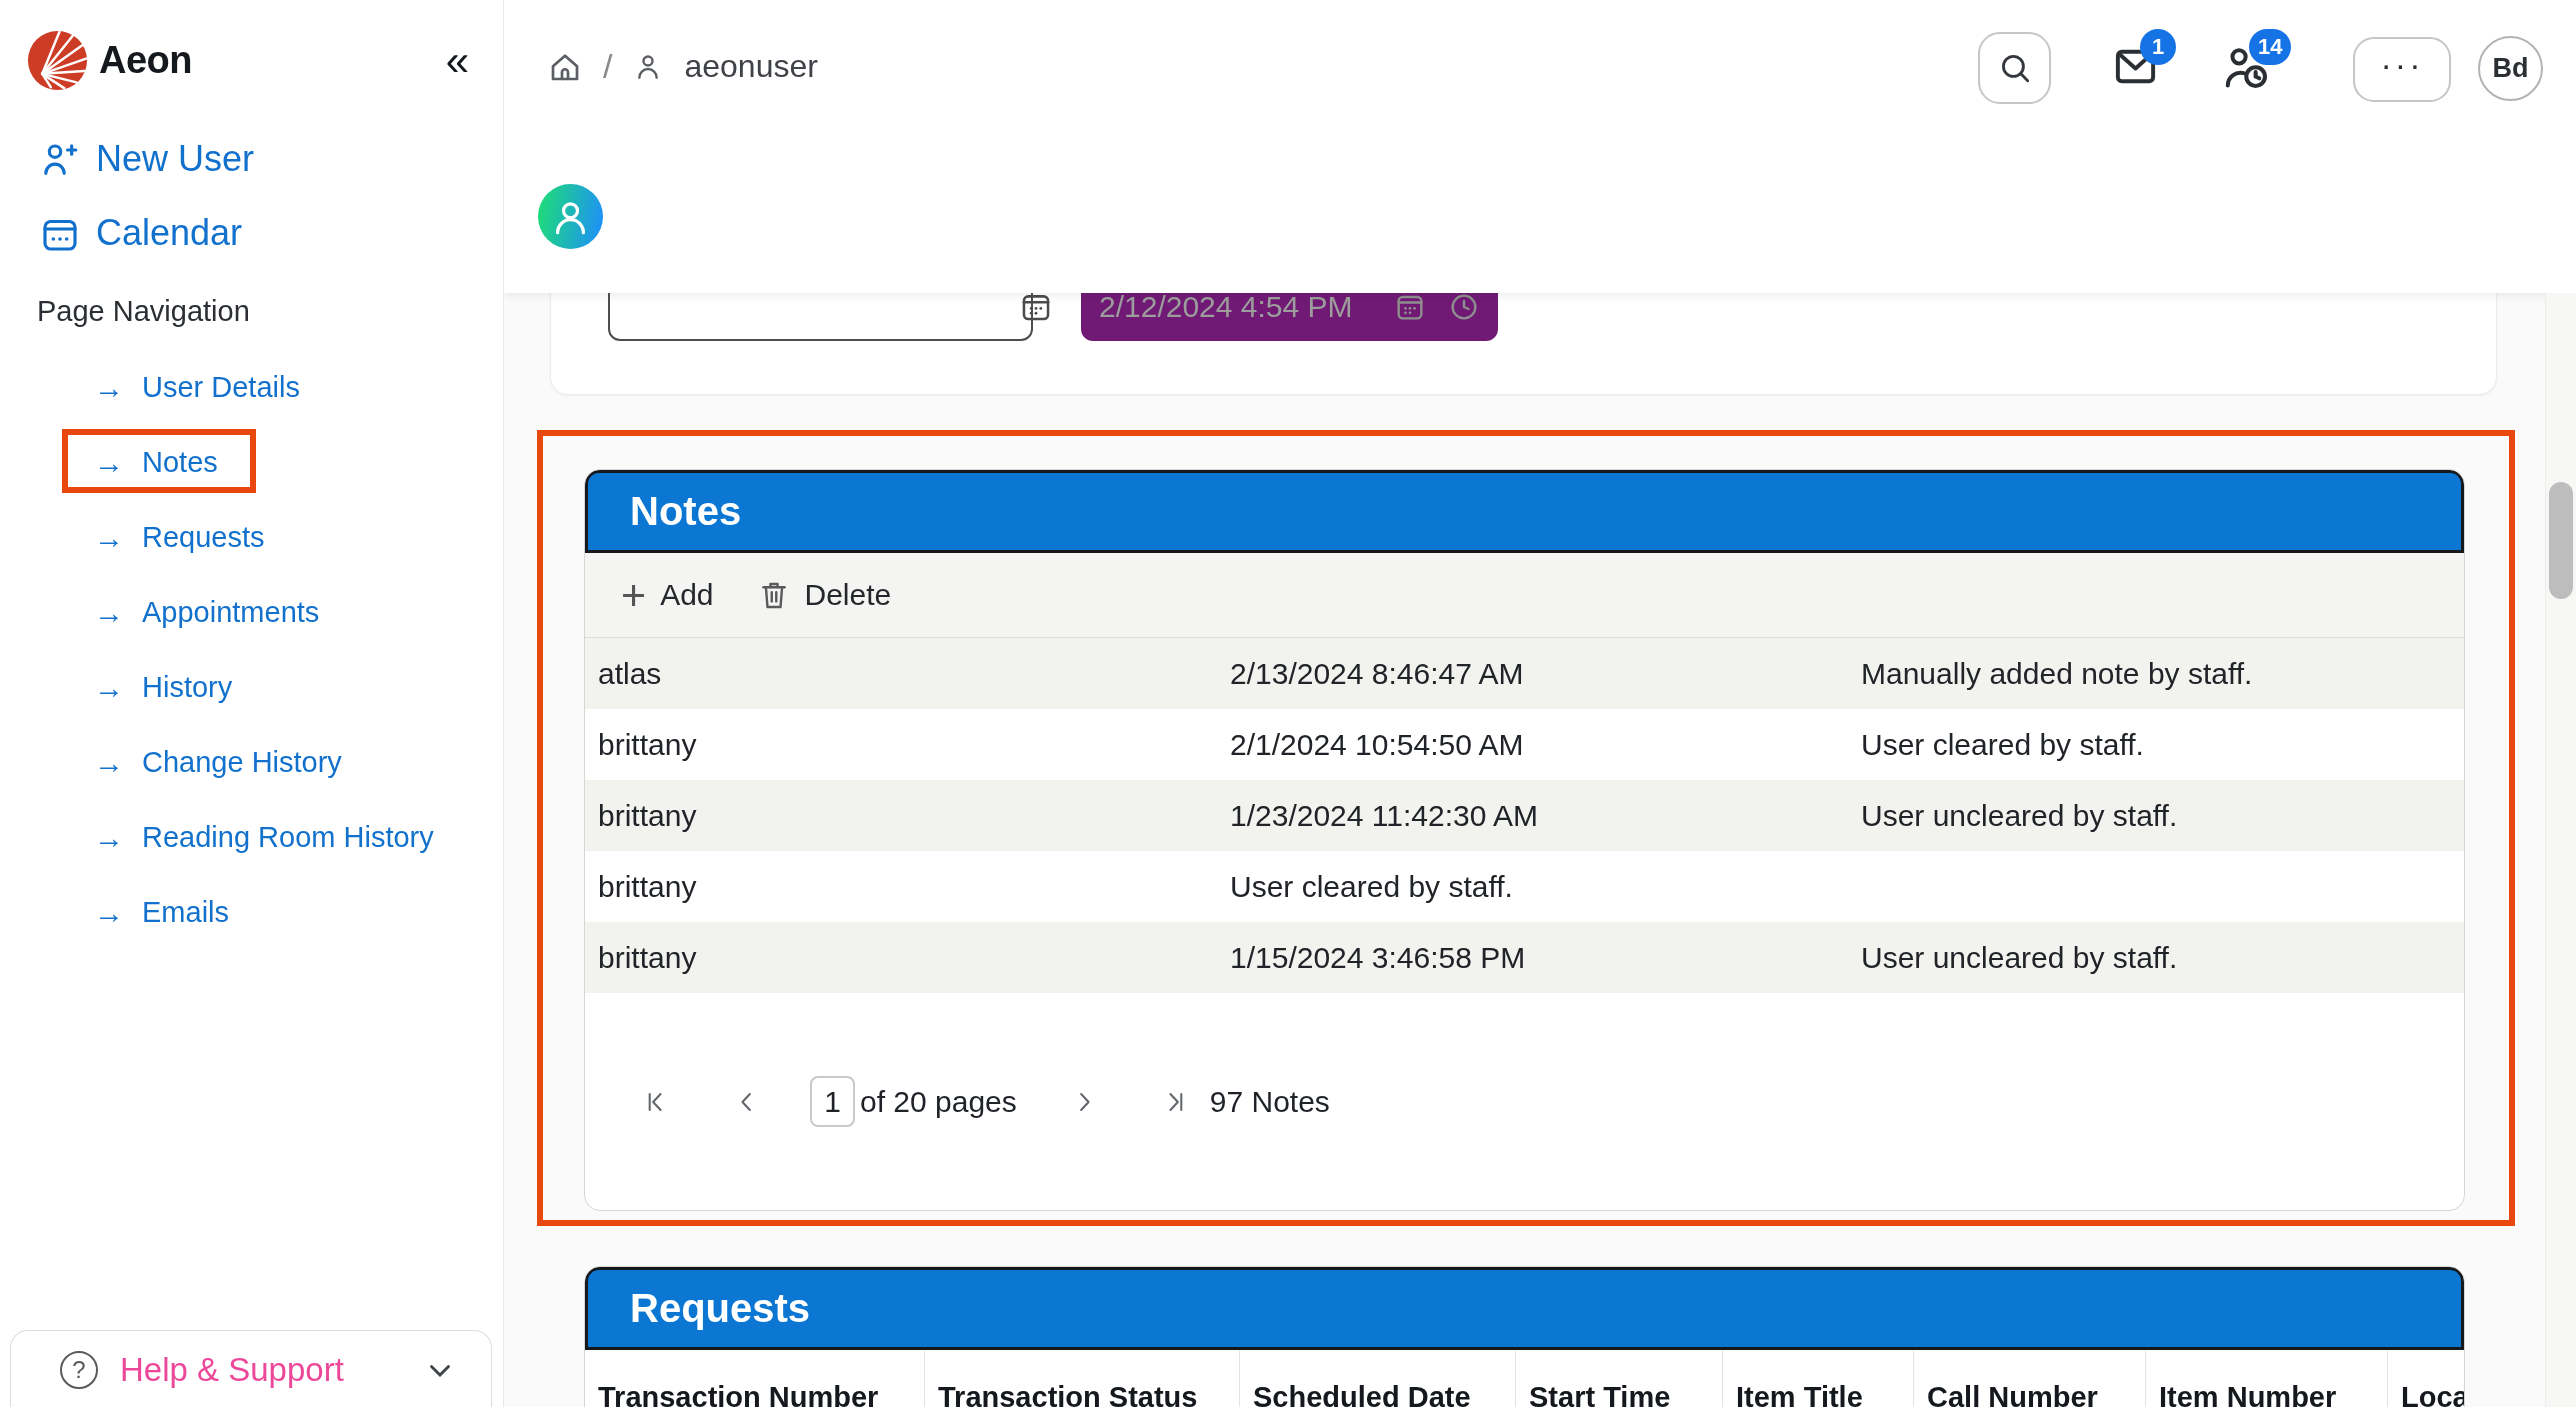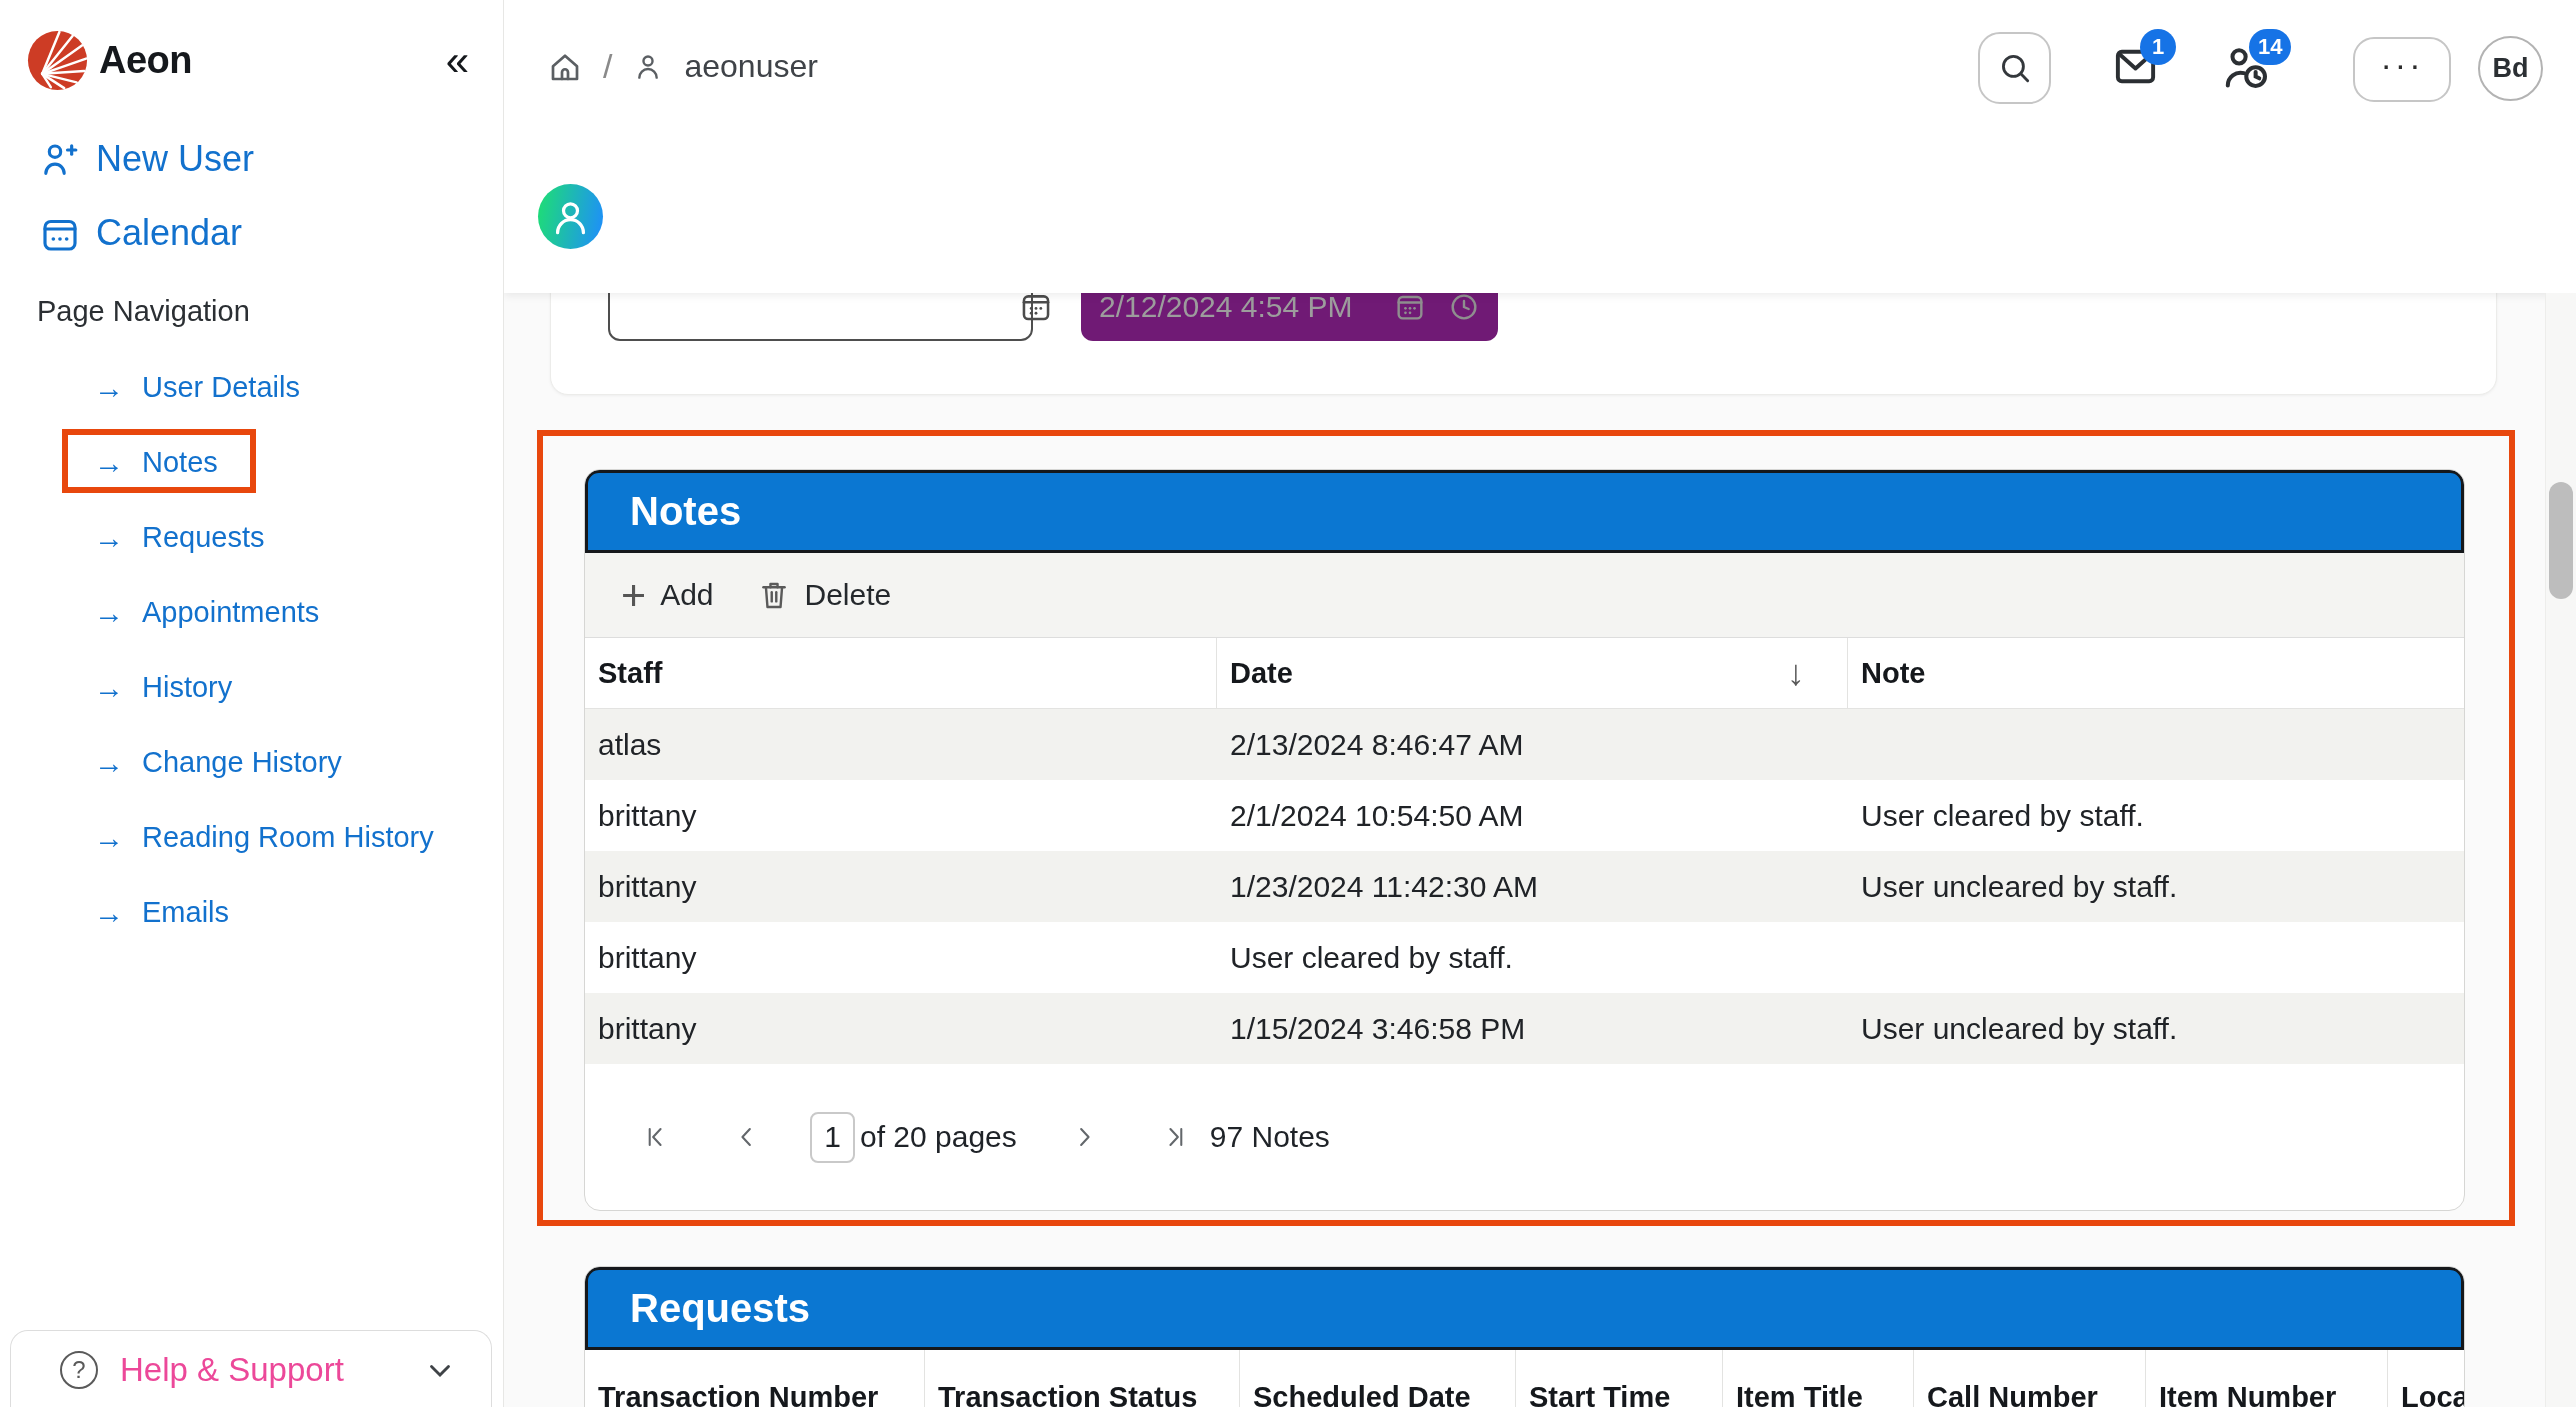--- a/index.html
+++ b/index.html
@@ -306,37 +306,26 @@
             <path d="M9.5 6.5 V4.2 h5 v2.3"></path>
             <path d="M6.3 6.5 l1.1 14 h9.2 l1.1 -14"></path>
             <line x1="10.4" y1="10" x2="10.4" y2="16.5"></line>
             <line x1="13.6" y1="10" x2="13.6" y2="16.5"></line>
           </svg>
         </span>
         <span>Delete</span>
       </div>
     </div>
 
-    <div class="thead grid-notes">
-      <div class="th bordered">
-          <span>Staff</span>
-        </div>
-      <div class="th bordered">
-        <span>Date</span>
-        <span class="sort-glyph">↓</span>
-      </div>
-      <div class="th">
-          <span>Note</span>
-        </div>
-    </div>
 
     <div>
       <div class="trow grid-notes">
         <div class="td">atlas</div>
         <div class="td">2/13/2024 8:46:47 AM</div>
+        <div class="td">Manually added note by staff.</div>
       </div>
       <div class="trow grid-notes">
         <div class="td">brittany</div>
         <div class="td">2/1/2024 10:54:50 AM</div>
         <div class="td">User cleared by staff.</div>
       </div>
       <div class="trow grid-notes">
         <div class="td">brittany</div>
         <div class="td">1/23/2024 11:42:30 AM</div>
         <div class="td">User uncleared by staff.</div>

